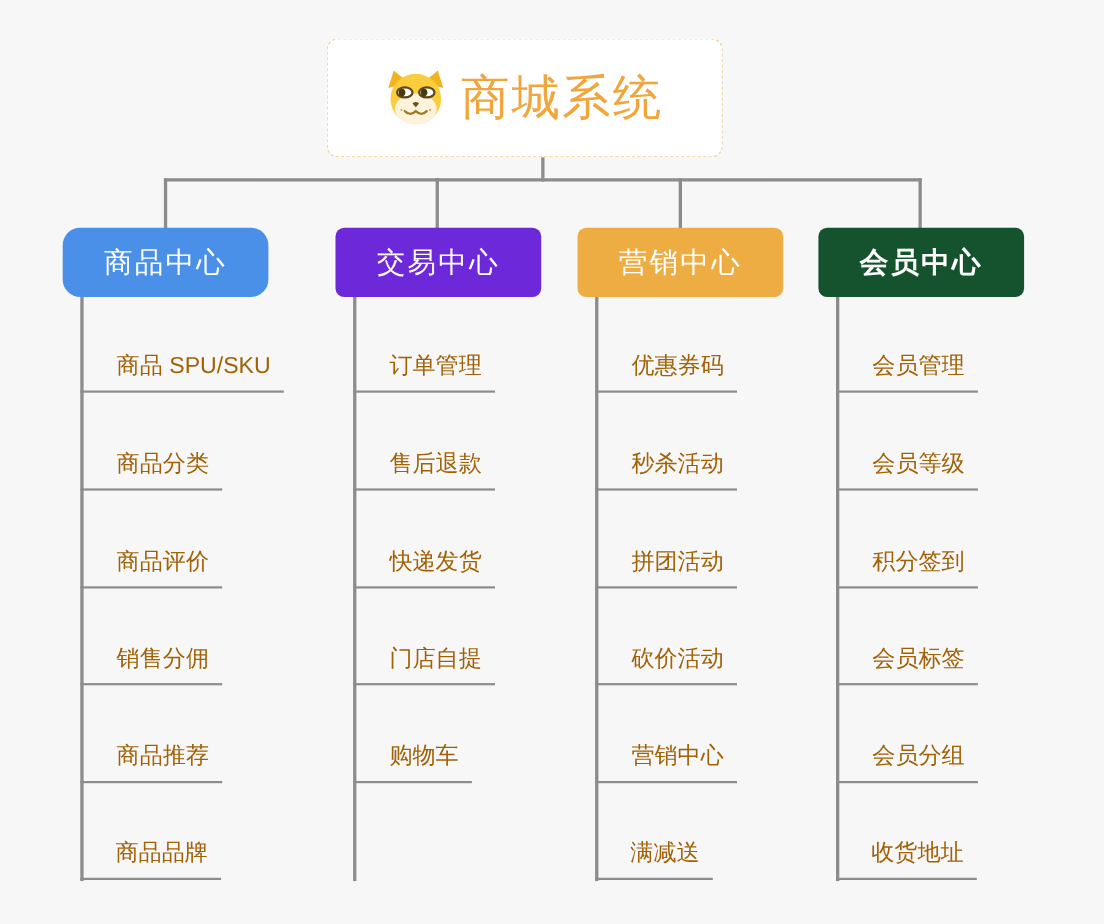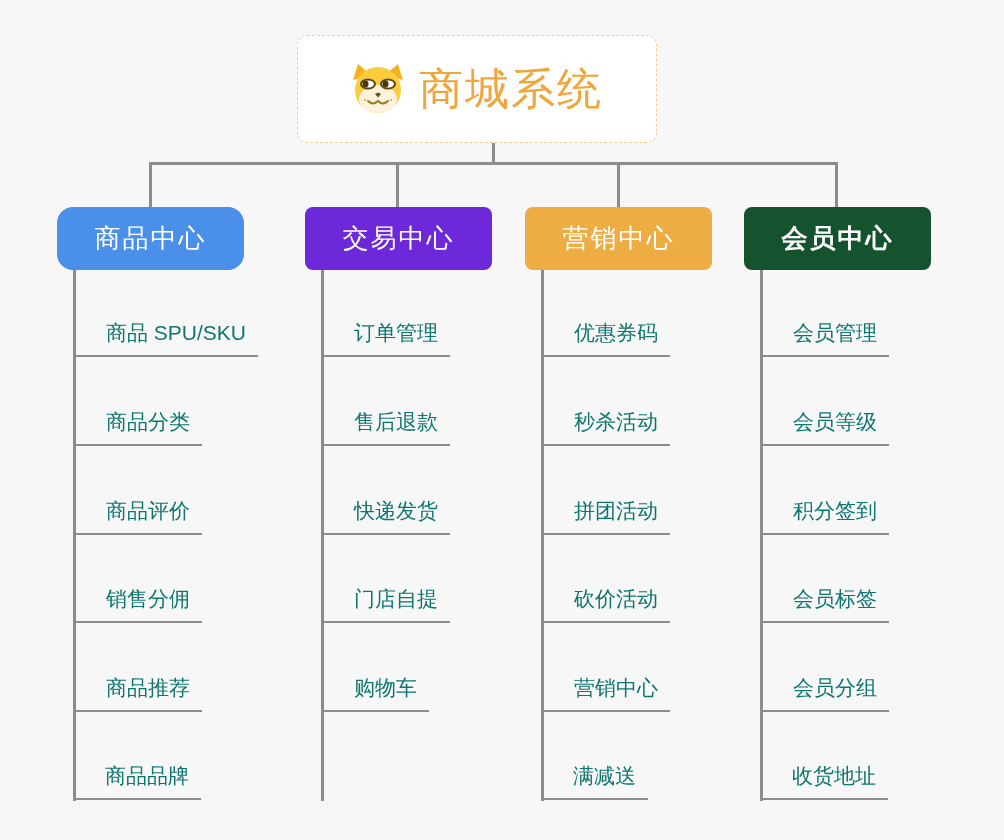--- a/index.html
+++ b/index.html
@@ -34,21 +34,21 @@
   
   .branch{position:absolute;top:0;width:187px;height:840px;}
   .branch-box{
     position:absolute;left:0;top:207px;width:187px;height:63px;
     border-radius:8px;color:#ffffff;font-size:26px;letter-spacing:2px;
     display:flex;align-items:center;justify-content:center;
   }
   .spine{position:absolute;left:16px;top:270px;width:3px;height:531px;background:#8c8c8c;}
   .leaf{
     position:absolute;left:16px;white-space:nowrap;
-    font-size:21px;color:#0f766e;line-height:27px;
+    font-size:21px;color:#a16207;line-height:27px;
     padding:0 12px 9px 33px;
     border-bottom:2px solid #8c8c8c;
   }
   .leaf.r0{top:319px;}
   .leaf.r1{top:408px;}
   .leaf.r2{top:497px;}
   .leaf.r3{top:585px;}
   .leaf.r4{top:674px;}
   .leaf.r5{top:762px;padding-left:32px;}
 

